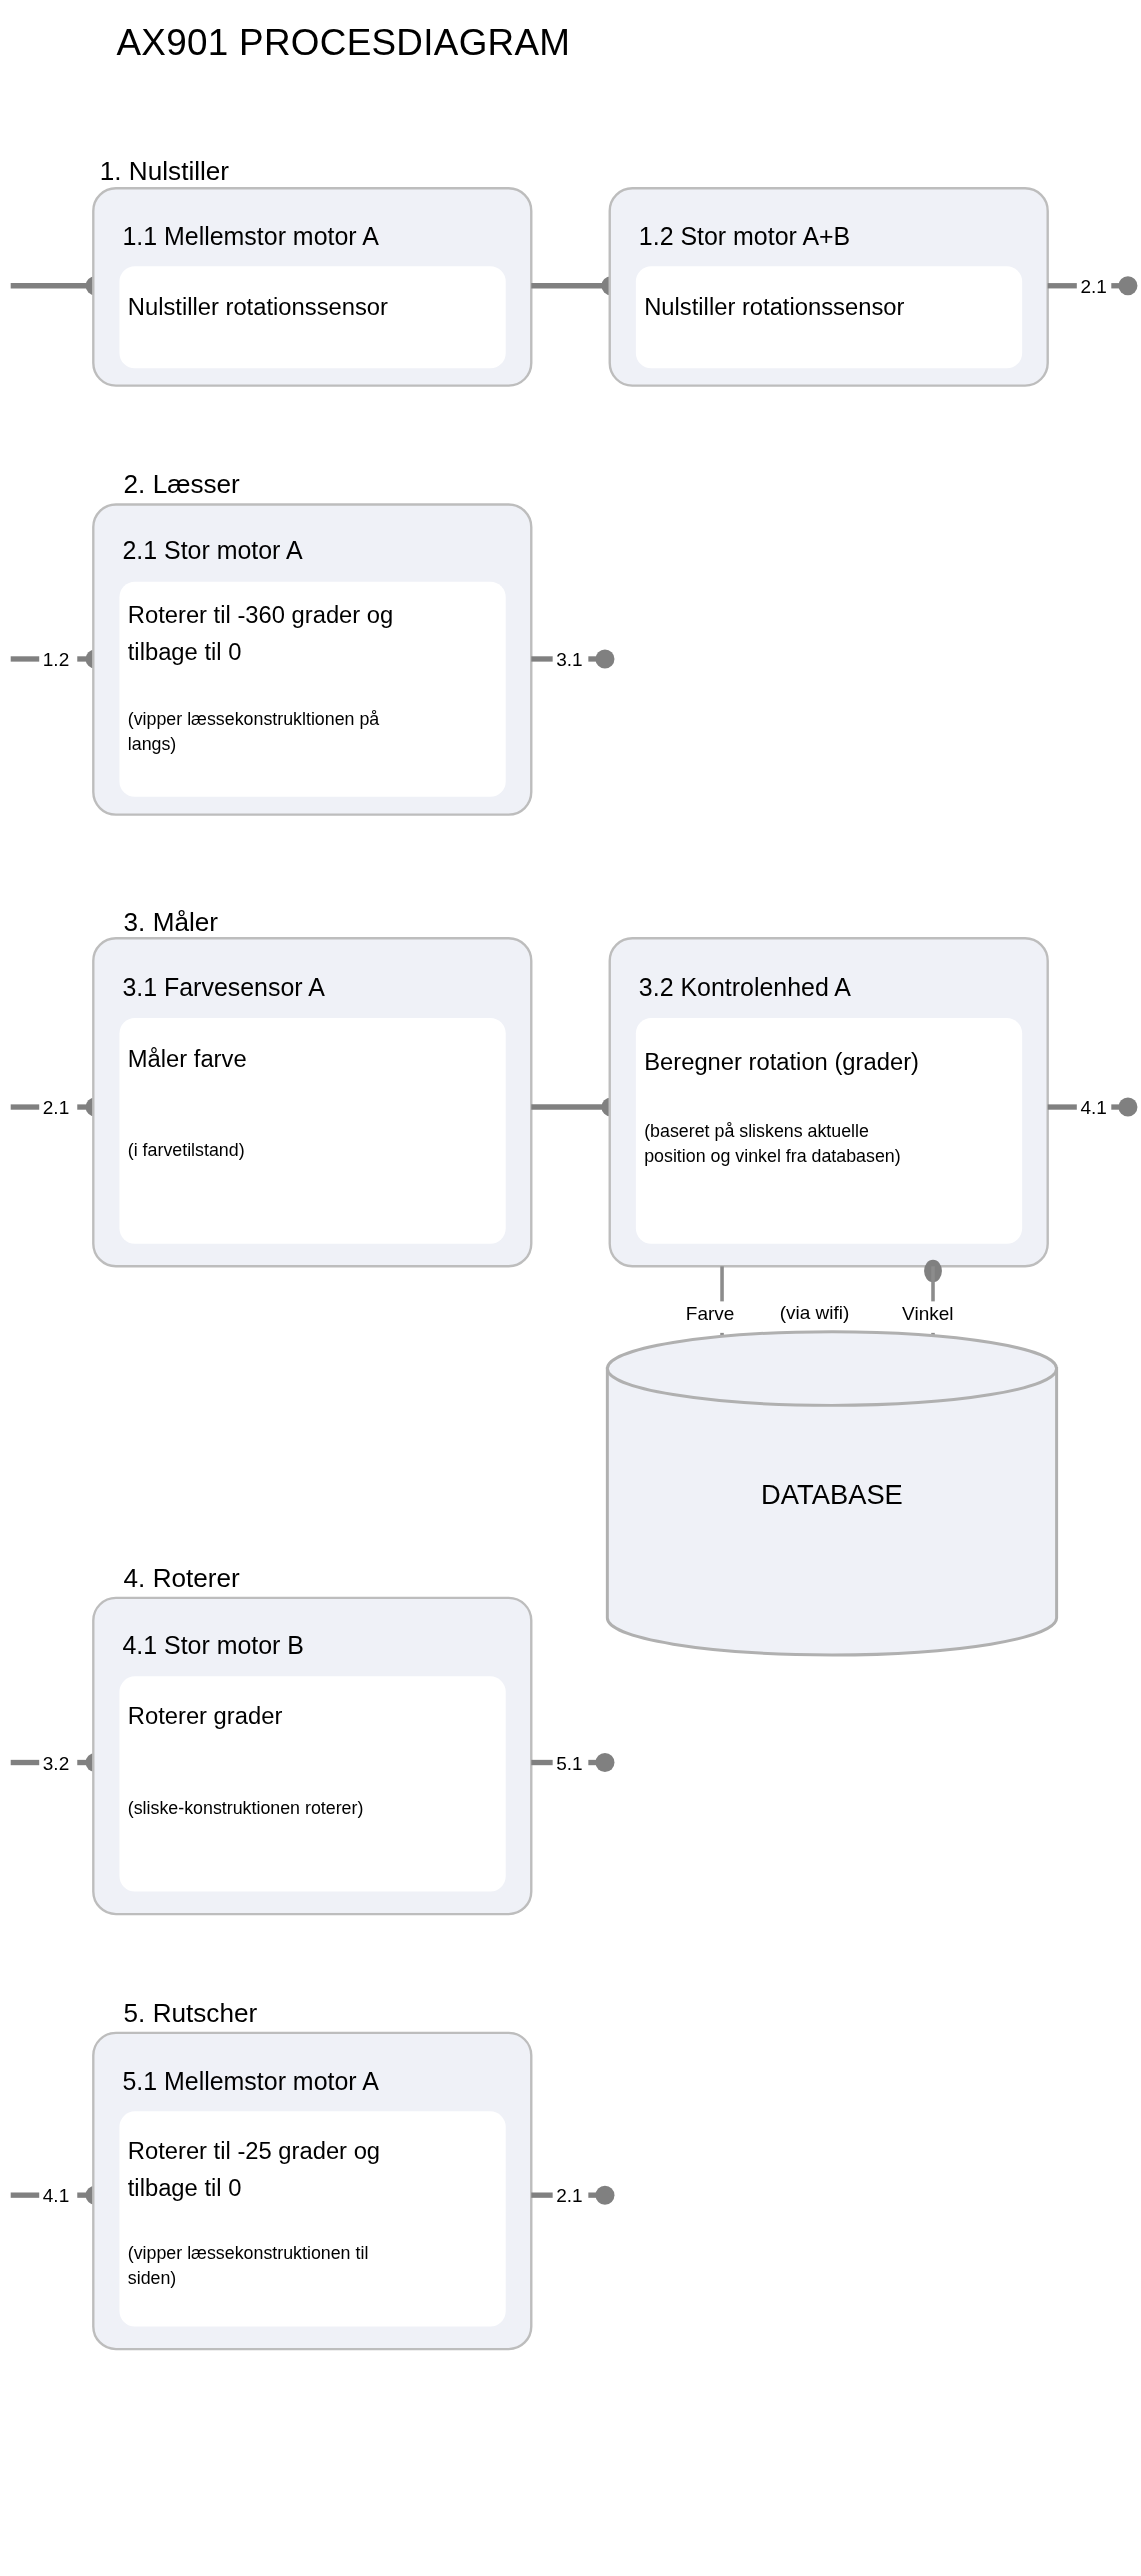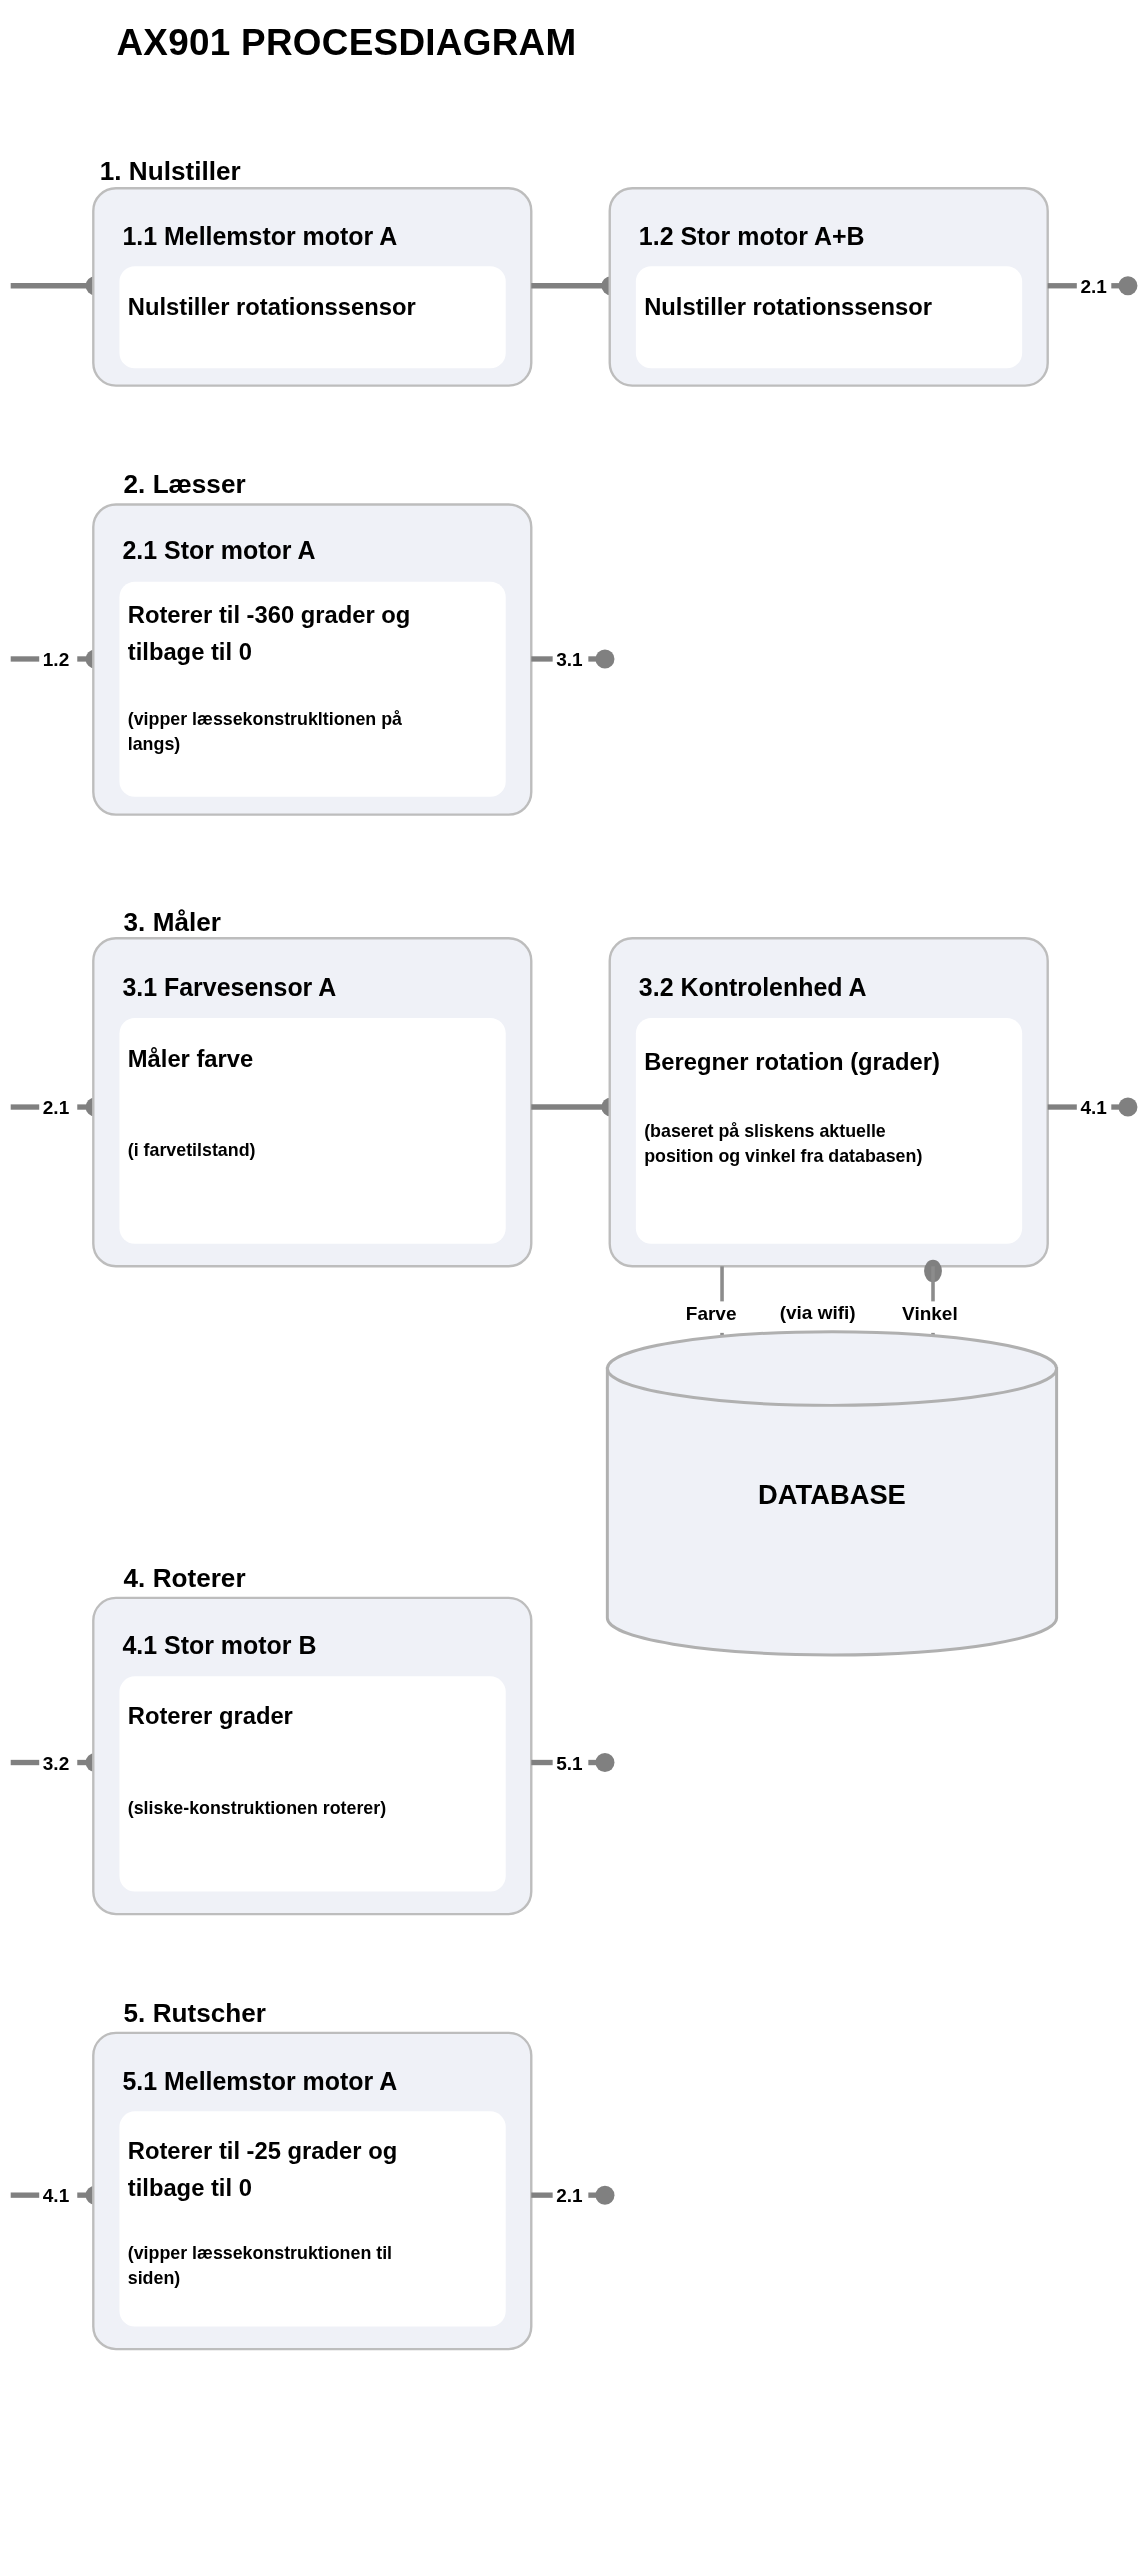--- a/index.html
+++ b/index.html
@@ -1,18 +1,18 @@
 <!DOCTYPE html>
 <html style="font-size:9.5px"><head>
 <meta charset="utf-8">
 <style>
   html,body{margin:0;padding:0;background:#ffffff;}
   body{width:1141px;height:2576px;position:relative;
        font-family:"Liberation Sans","DejaVu Sans",sans-serif;color:#000;}
-  #stage{position:absolute;left:0;top:0;width:1141px;height:2576px;overflow:hidden;font-weight:bold;}
+  #stage{position:absolute;left:0;top:0;width:1141px;height:2576px;overflow:hidden;}
   svg#canvas{position:absolute;left:0;top:0;width:1141px;height:2576px;}
   .doc-title{font-size:62px;letter-spacing:0.5px;fill:#000;}
   .sec-title{font-size:44px;fill:#000;}
   .box-title{font-size:42px;fill:#000;}
   .box-main{font-size:40px;fill:#000;}
   .box-note{font-size:30px;fill:#000;}
   .conn-label{font-size:32px;fill:#000;}
   .db-label{font-size:46px;fill:#000;}
   .pipe-label{font-size:32px;fill:#000;}
   .outer-rect{fill:#eff1f7;stroke:#bdbdbd;stroke-width:4;}

